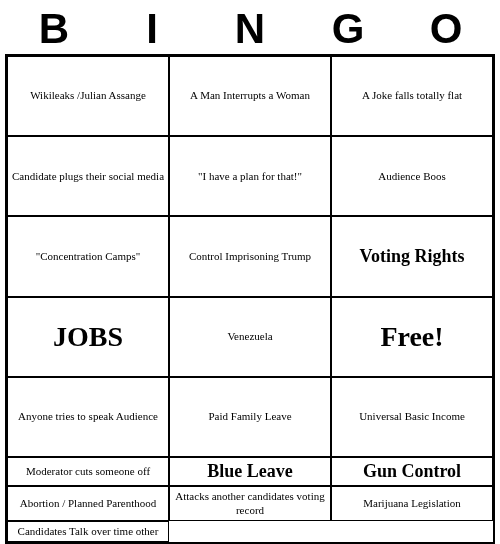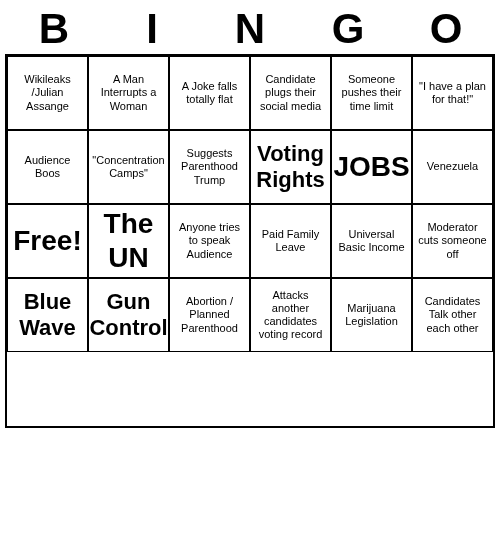--- a/index.html
+++ b/index.html
@@ -29,41 +29,42 @@
     .bingo-letter {
       font-size: 42px;
       font-weight: bold;
       width: 88px;
       text-align: center;
       line-height: 1;
     }
 
     #bingo-grid {
       display: grid;
-      grid-template-columns: repeat(6, 1fr);
+      grid-template-columns: repeat(3, 1fr);
       grid-template-rows: repeat(5, 1fr);
       width: 490px;
-      height: 374px;
+      height: 490px;
       border: 2px solid #000;
+      font-family: Liberation Serif, serif;
     }
 
     .bingo-cell {
       border: 1px solid #000;
       display: flex;
       align-items: center;
       justify-content: center;
       text-align: center;
       padding: 3px;
       font-size: 11px;
       line-height: 1.2;
       overflow: hidden;
     }
 
     .bingo-cell.large-text {
-      font-size: 22px;
+      font-size: 18px;
       font-weight: bold;
     }
 
     .bingo-cell.xlarge-text {
       font-size: 28px;
       font-weight: bold;
     }
 
     .bingo-cell.free {
       font-size: 28px;
@@ -79,33 +80,31 @@
     <span class="bingo-letter">N</span>
     <span class="bingo-letter">G</span>
     <span class="bingo-letter">O</span>
   </div>
 
 <div id="bingo-grid">
 <div class="bingo-cell">Wikileaks /Julian Assange</div>
     <div class="bingo-cell">A Man Interrupts a Woman</div>
     <div class="bingo-cell">A Joke falls totally flat</div>
     <div class="bingo-cell">Candidate plugs their social media</div>
-    <div class="bingo-cell">Someone pushes their time limit</div>
     <div class="bingo-cell">"I have a plan for that!"</div>
     <div class="bingo-cell">Audience Boos</div>
     <div class="bingo-cell">"Concentration Camps"</div>
-    <div class="bingo-cell">Suggests Parenthood Trump</div>
+    <div class="bingo-cell">Control Imprisoning Trump</div>
     <div class="bingo-cell large-text">Voting Rights</div>
     <div class="bingo-cell xlarge-text">JOBS</div>
     <div class="bingo-cell">Venezuela</div>
     <div class="bingo-cell free">Free!</div>
-    <div class="bingo-cell xlarge-text">The UN</div>
     <div class="bingo-cell">Anyone tries to speak Audience</div>
     <div class="bingo-cell">Paid Family Leave</div>
     <div class="bingo-cell">Universal Basic Income</div>
     <div class="bingo-cell">Moderator cuts someone off</div>
-    <div class="bingo-cell large-text">Blue Wave</div>
+    <div class="bingo-cell large-text">Blue Leave</div>
     <div class="bingo-cell large-text">Gun Control</div>
     <div class="bingo-cell">Abortion / Planned Parenthood</div>
     <div class="bingo-cell">Attacks another candidates voting record</div>
     <div class="bingo-cell">Marijuana Legislation</div>
-    <div class="bingo-cell">Candidates Talk other each other</div>
+    <div class="bingo-cell">Candidates Talk over time other</div>
   </div>
 
 </body></html>

